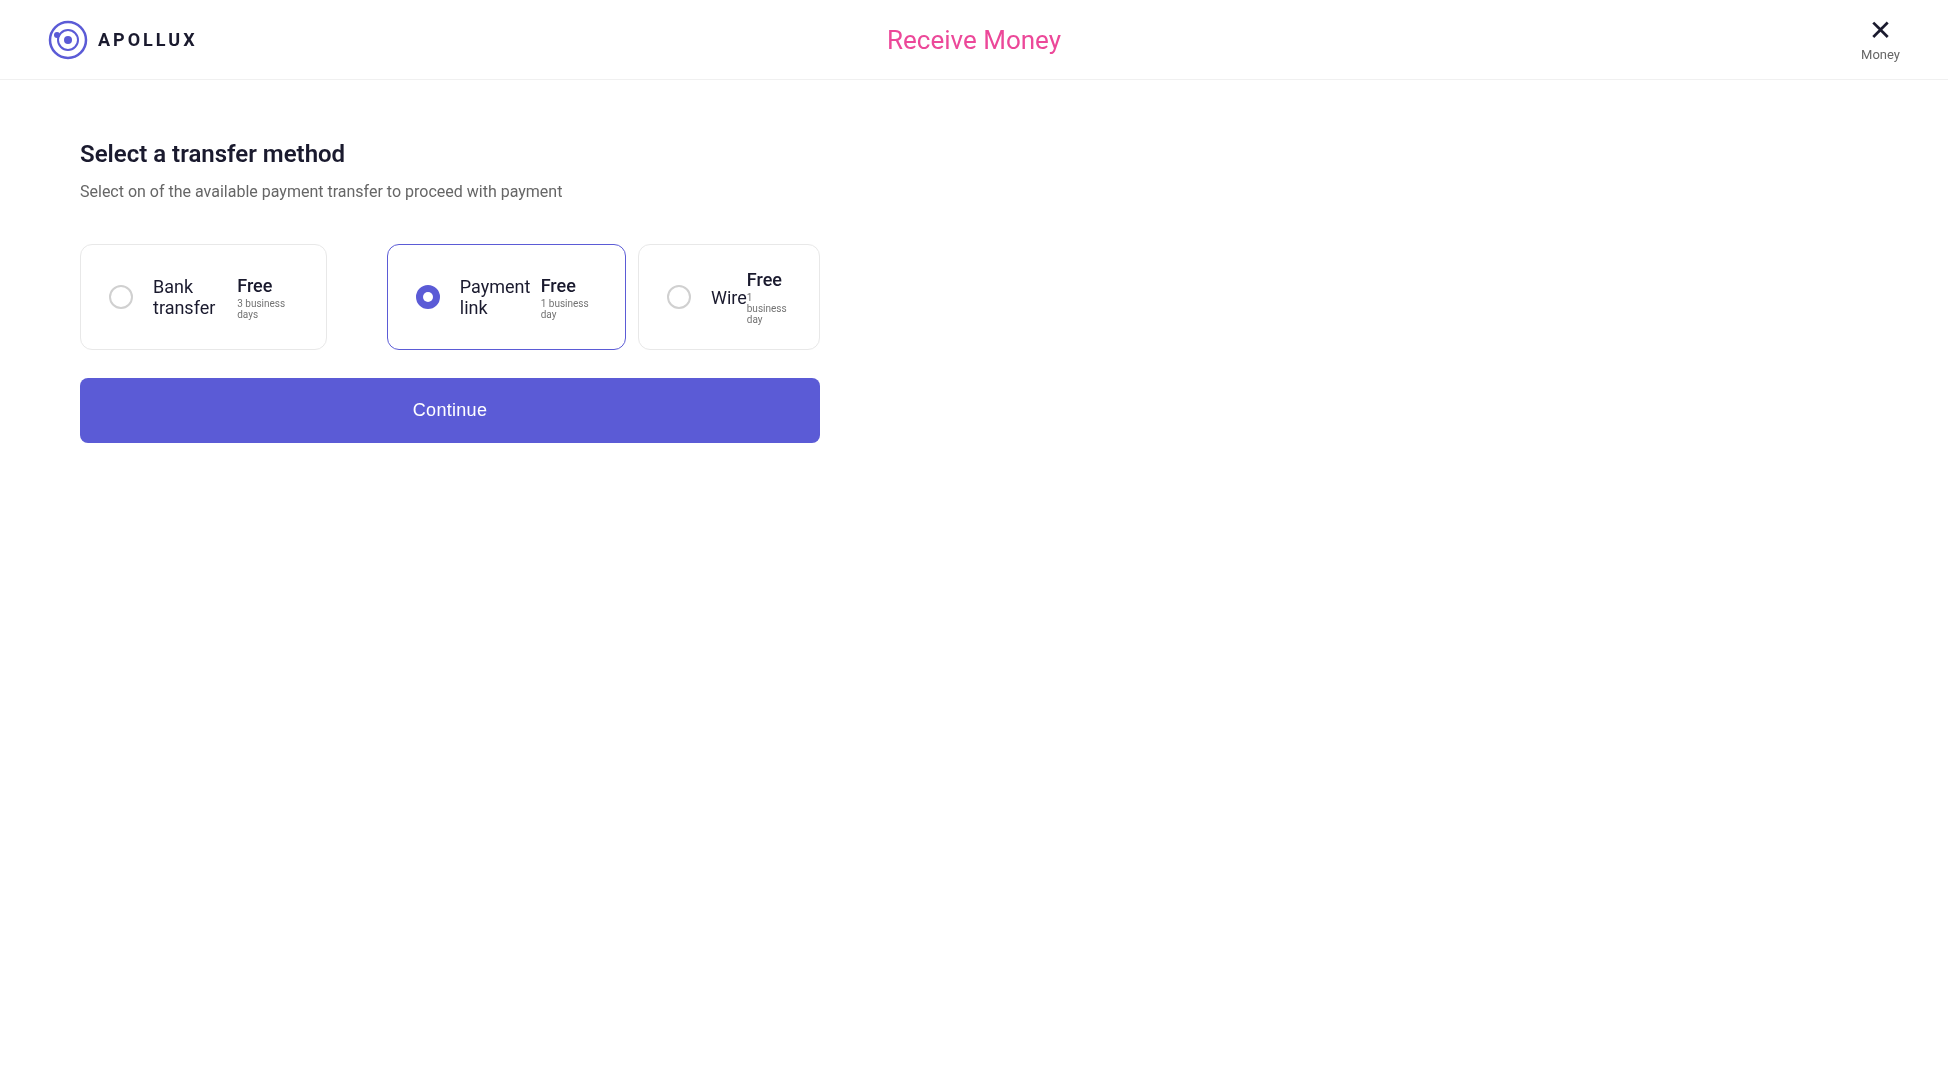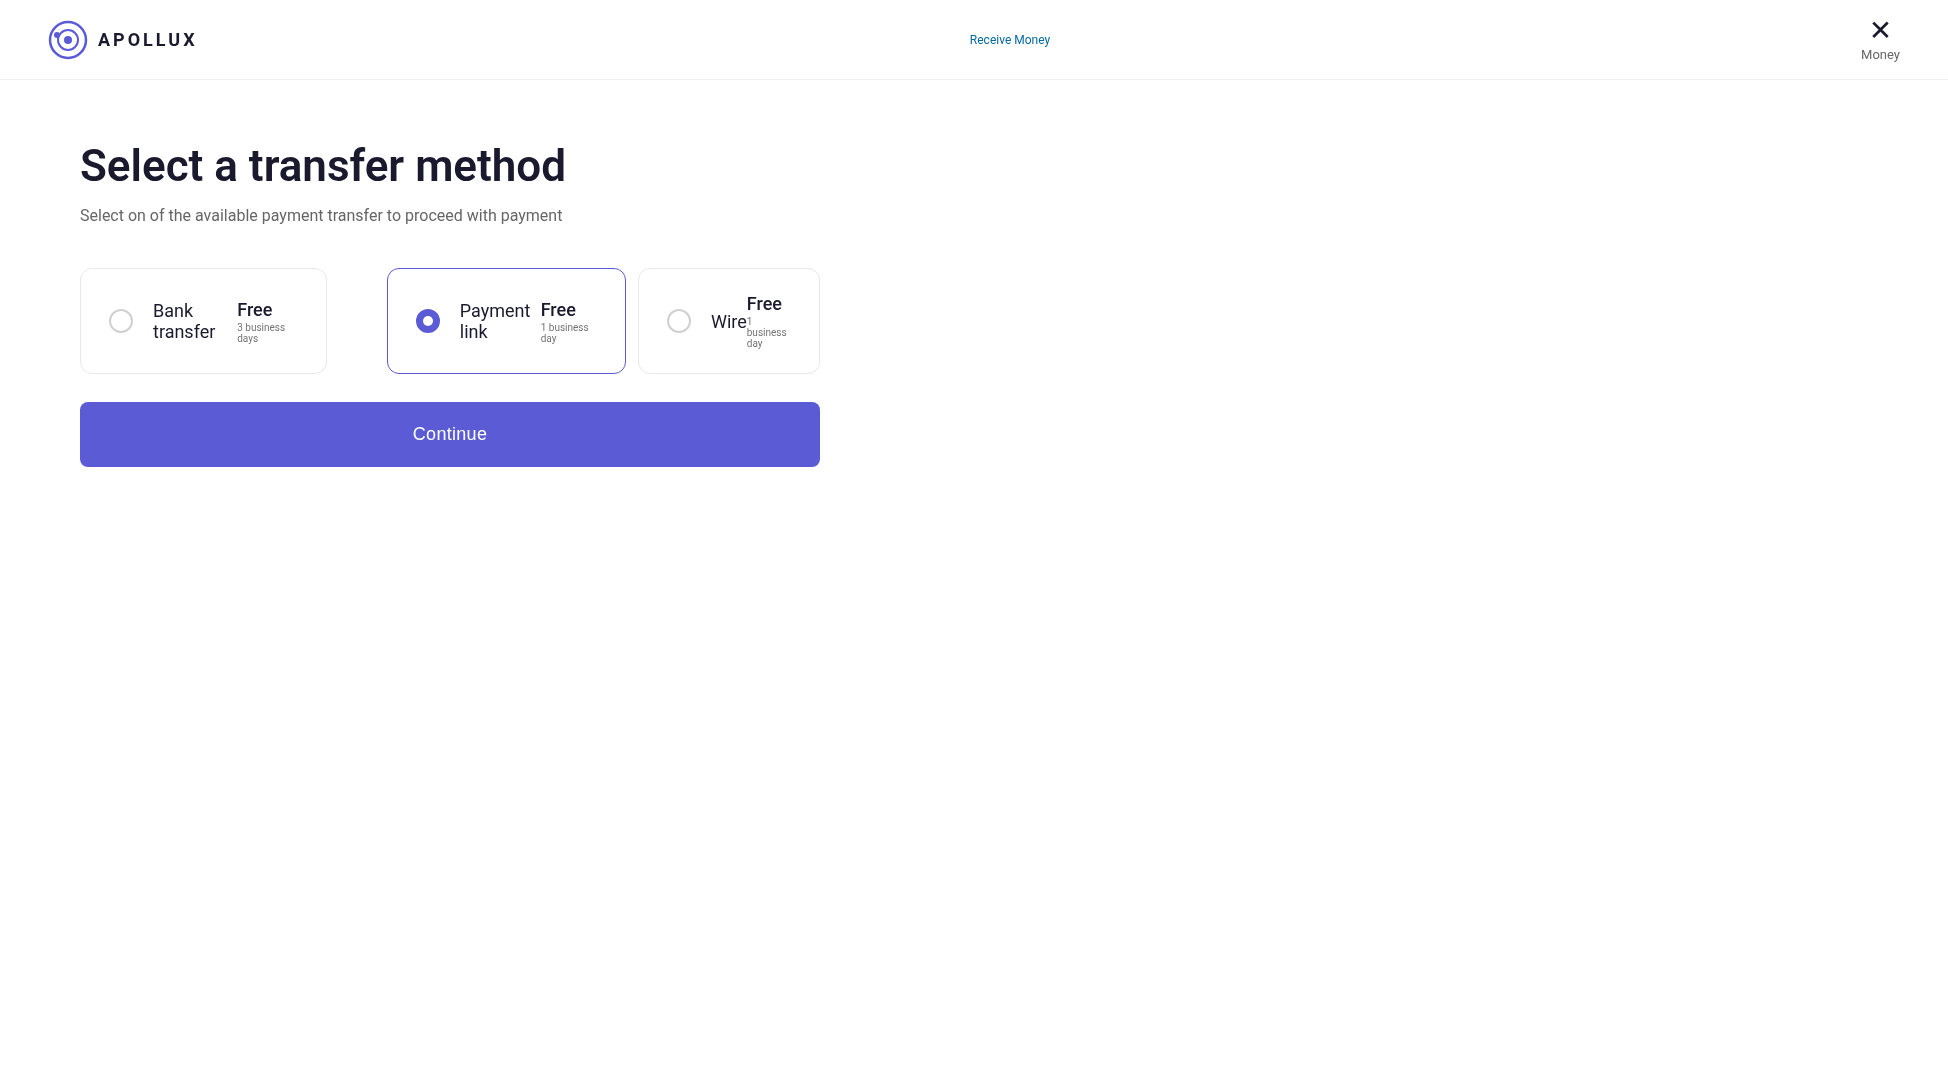--- a/index.html
+++ b/index.html
@@ -38,27 +38,26 @@
     }
 
     .logo-text {
       font-size: 18px;
       font-weight: 700;
       letter-spacing: 3px;
       color: #1a1a2e;
     }
 
     .header-title {
-      font-size: 12px;
-      color: #0369a1;
+      font-size: 26px;
+      color: #ec4899;
       font-weight: 400;
       position: absolute;
       left: 50%;
       transform: translateX(-50%);
-      margin-left: 36px;
     }
 
     .close-area {
       display: flex;
       flex-direction: column;
       align-items: center;
       cursor: pointer;
       gap: 2px;
     }
 
@@ -150,21 +149,21 @@
     }
 
     
     .content-area {
       flex: 1;
       padding: 60px 80px;
       max-width: 900px;
     }
 
     .page-title {
-      font-size: 44px;
+      font-size: 24px;
       font-weight: 600;
       color: #1a1a2e;
       margin-bottom: 12px;
     }
 
     .page-subtitle {
       font-size: 16px;
       color: #666;
       line-height: 1.5;
       margin-bottom: 40px;

